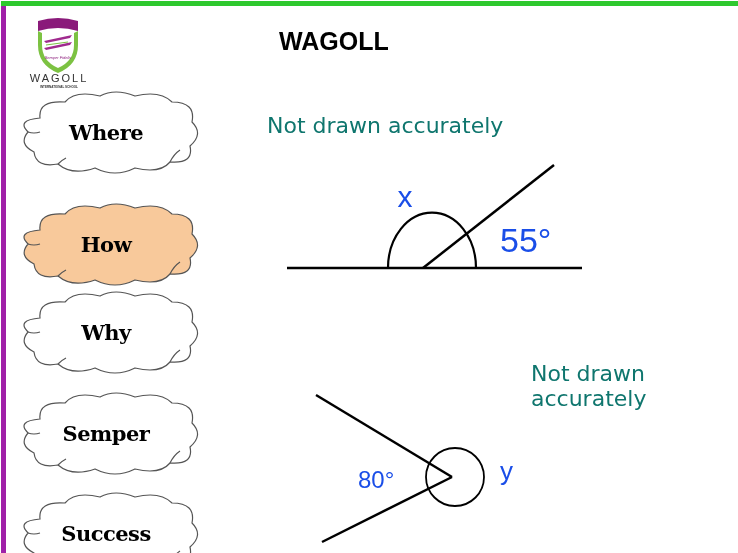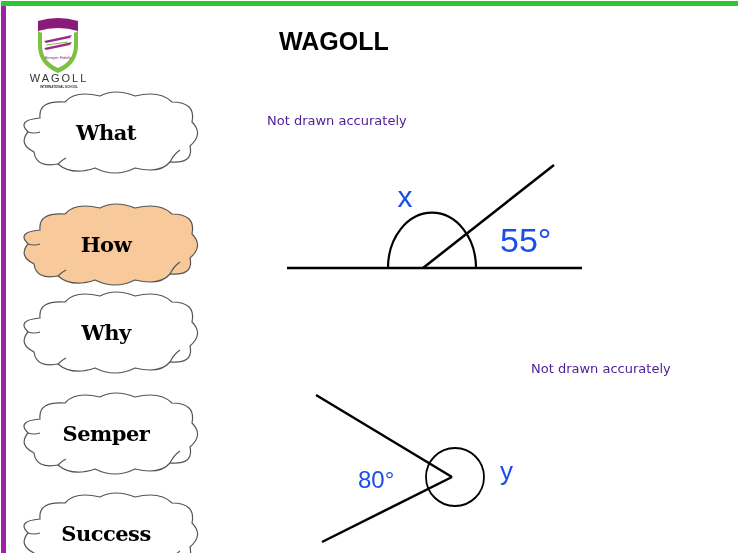--- a/index.html
+++ b/index.html
@@ -12,21 +12,21 @@
                font-family:"Liberation Sans", sans-serif; font-size:11px; letter-spacing:2px; color:#333; }
   .logo-sub { position:absolute; left:28px; top:85px; width:62px; text-align:center;
               font-size:3px; color:#333; font-weight:bold; }
   .cloud { position:absolute; left:10px; width:192px; height:88px; }
   .cloud svg { position:absolute; left:0; top:0; }
   .cloud-label { position:absolute; left:0; top:0; width:192px; height:88px; display:flex;
                  align-items:center; justify-content:center; font-family:"DejaVu Serif", serif;
                  font-weight:bold; font-size:21px; color:#000; letter-spacing:-0.5px; }
   .title { position:absolute; left:279px; top:27px; font-family:"Liberation Sans", sans-serif;
            font-weight:bold; font-size:25px; text-underline-offset:3px; color:#000; }
-  .note { position:absolute; font-family:"DejaVu Sans", sans-serif; font-size:13px; color:#4c1d95; }
+  .note { position:absolute; font-family:"DejaVu Sans", sans-serif; font-size:22px; color:#0f766e; }
   .diagram { position:absolute; }
 </style>
 </head>
 <body>
 
 <div class="top-bar"></div>
 <div class="left-bar"></div>
 
 <div class="logo">
   <svg width="60" height="60" viewBox="0 0 60 60">
@@ -39,21 +39,21 @@
   </svg>
 </div>
 <div class="logo-text">WAGOLL</div>
 <div class="logo-sub">INTERNATIONAL SCHOOL</div>
 
 <div class="cloud" style="top:88px;">
   <svg width="192" height="88" viewBox="0 0 192 88">
     <path d="M30 30 Q28 12 55 14 Q65 2 90 8 Q105 0 125 8 Q150 2 162 14 Q186 14 182 34 Q194 46 180 58 Q184 76 160 74 Q150 86 125 80 Q105 90 85 80 Q62 88 48 76 Q26 80 24 64 Q8 56 18 44 Q6 32 30 30 Z" fill="#ffffff" stroke="#555" stroke-width="1.2"></path>
     <path d="M18 44 Q24 46 30 44 M160 74 Q164 66 170 62 M48 76 Q52 72 56 70" fill="none" stroke="#555" stroke-width="1.2"></path>
   </svg>
-  <div class="cloud-label">What</div>
+  <div class="cloud-label">Where</div>
 </div>
 
 <div class="cloud" style="top:200px;">
   <svg width="192" height="88" viewBox="0 0 192 88">
     <path d="M30 30 Q28 12 55 14 Q65 2 90 8 Q105 0 125 8 Q150 2 162 14 Q186 14 182 34 Q194 46 180 58 Q184 76 160 74 Q150 86 125 80 Q105 90 85 80 Q62 88 48 76 Q26 80 24 64 Q8 56 18 44 Q6 32 30 30 Z" fill="#f8c99b" stroke="#555" stroke-width="1.2"></path>
     <path d="M18 44 Q24 46 30 44 M160 74 Q164 66 170 62 M48 76 Q52 72 56 70" fill="none" stroke="#555" stroke-width="1.2"></path>
   </svg>
   <div class="cloud-label">How</div>
 </div>
 

